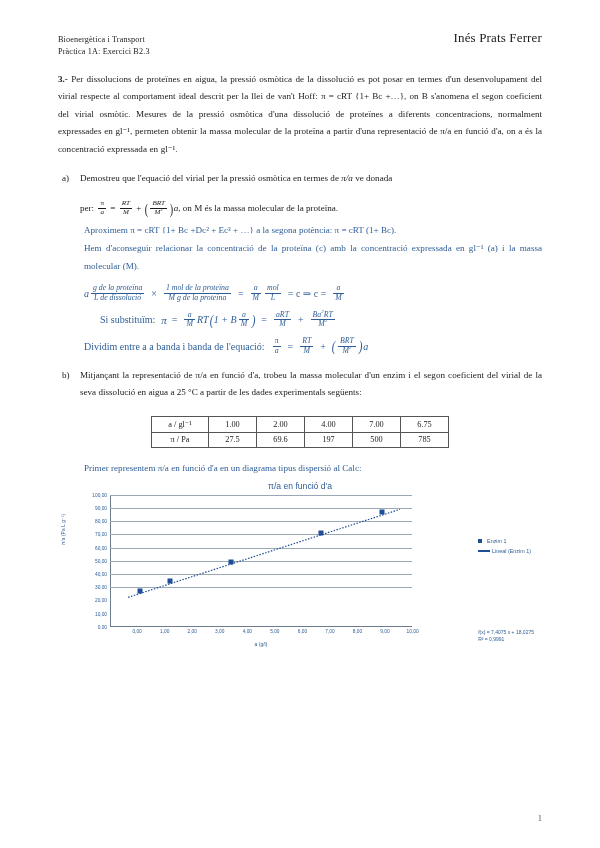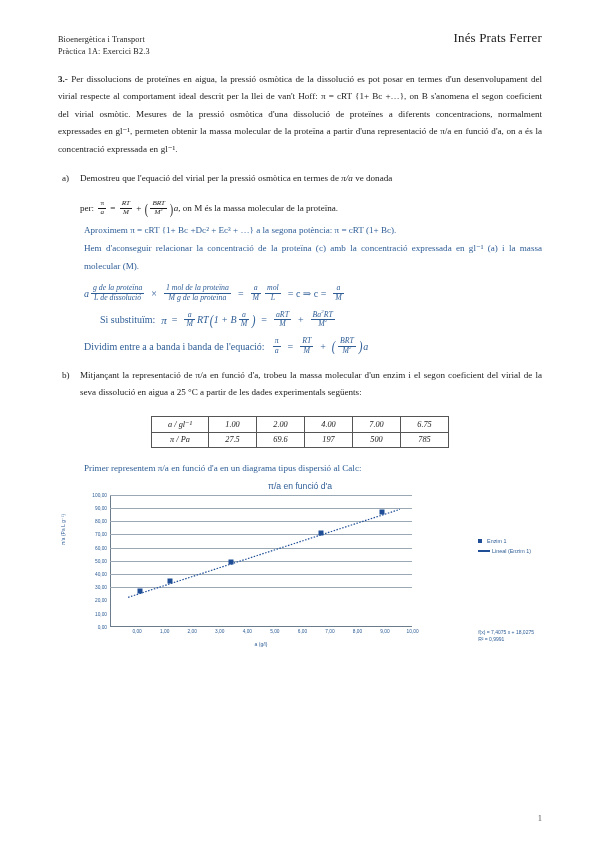--- a/index.html
+++ b/index.html
@@ -79,21 +79,20 @@
   .tblwrap{display:flex;justify-content:center;margin-top:14px;}
   table.data{
     border-collapse:collapse;
     font-size:8.3px;
   }
   table.data td{
     border:1px solid #555;
     padding:2.5px 0;
     text-align:center;
     min-width:47px;
-    font-style:italic;
   }
   table.data td.lbl{min-width:56px;}
 
   
   .lead{
     color:#2e5d96;font-size:9.1px;margin-top:15px;margin-left:26px;
   }
   .chartbox{
     position:relative;
     margin:8px 0 0 0;

